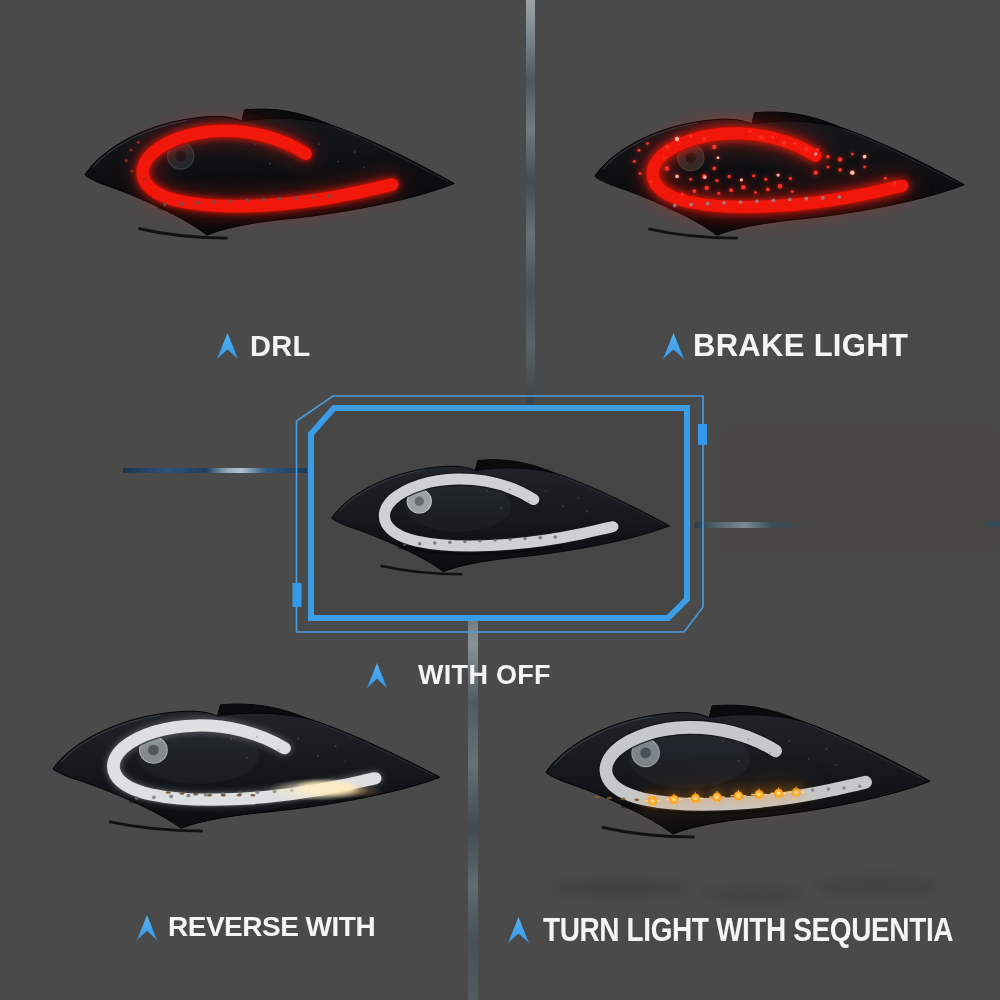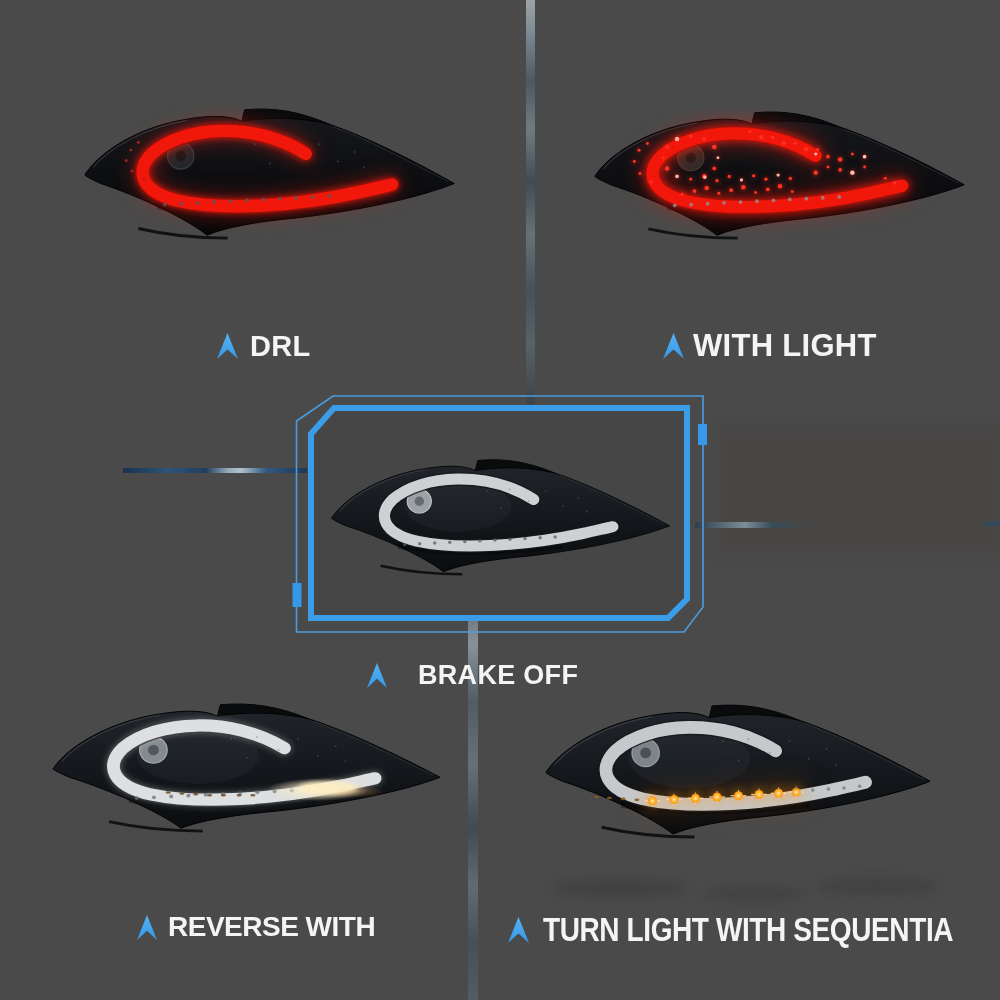--- a/index.html
+++ b/index.html
@@ -464,27 +464,27 @@
   <div class="caption cap-drl">
     <svg class="chev" viewBox="0 0 21 26">
         <polygon points="10.5,0 21,26 10.5,16.5 0,26" fill="url(#chevGrad)"></polygon>
       </svg>
     <span class="cap-txt" style="color: rgb(244, 244, 244);">DRL</span>
   </div>
   <div class="caption cap-brake">
     <svg class="chev" viewBox="0 0 21 26">
         <polygon points="10.5,0 21,26 10.5,16.5 0,26" fill="url(#chevGrad)"></polygon>
       </svg>
-    <span class="cap-txt" style="color: rgb(244, 244, 244);">WITH LIGHT</span>
+    <span class="cap-txt" style="color: rgb(244, 244, 244);">BRAKE LIGHT</span>
   </div>
   <div class="caption cap-off">
     <svg class="chev" viewBox="0 0 21 26">
         <polygon points="10.5,0 21,26 10.5,16.5 0,26" fill="url(#chevGrad)"></polygon>
       </svg>
-    <span class="cap-txt" style="color: rgb(244, 244, 244);">BRAKE OFF</span>
+    <span class="cap-txt" style="color: rgb(244, 244, 244);">WITH OFF</span>
   </div>
   <div class="caption cap-reverse">
     <svg class="chev" viewBox="0 0 21 26">
         <polygon points="10.5,0 21,26 10.5,16.5 0,26" fill="url(#chevGrad)"></polygon>
       </svg>
     <span class="cap-txt" style="color: rgb(244, 244, 244);">REVERSE WITH</span>
   </div>
   <div class="caption cap-turn">
     <svg class="chev" viewBox="0 0 21 26">
         <polygon points="10.5,0 21,26 10.5,16.5 0,26" fill="url(#chevGrad)"></polygon>

